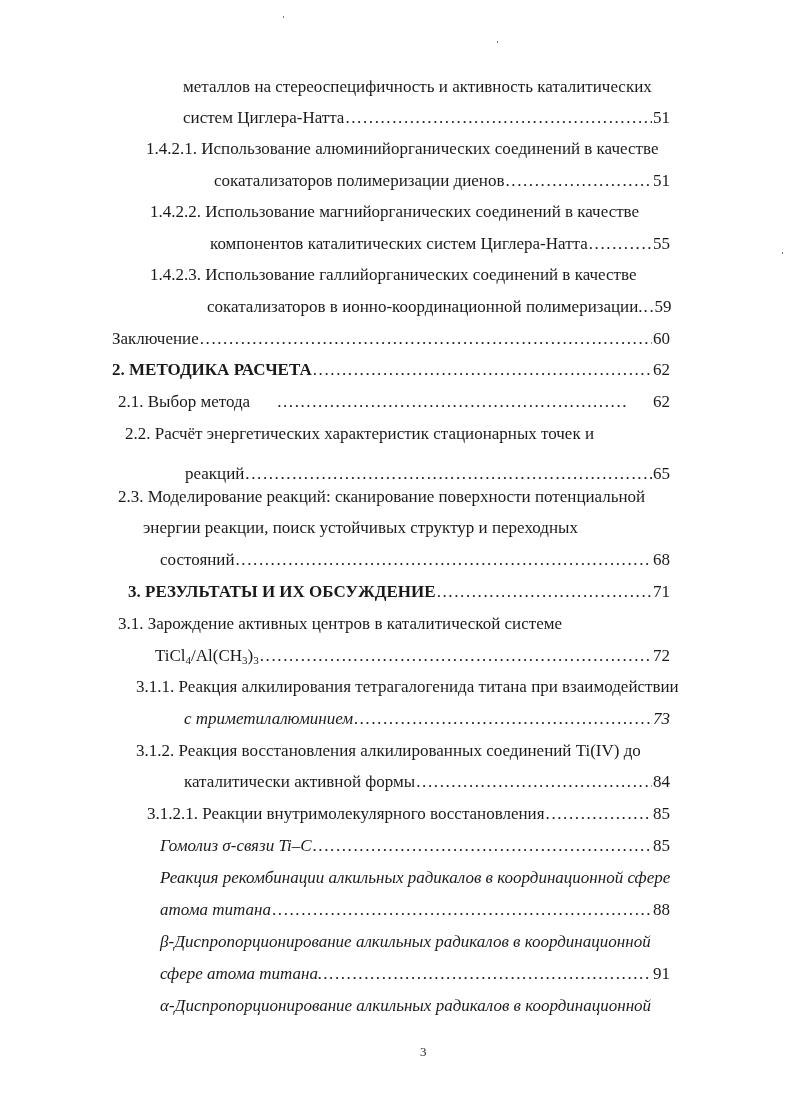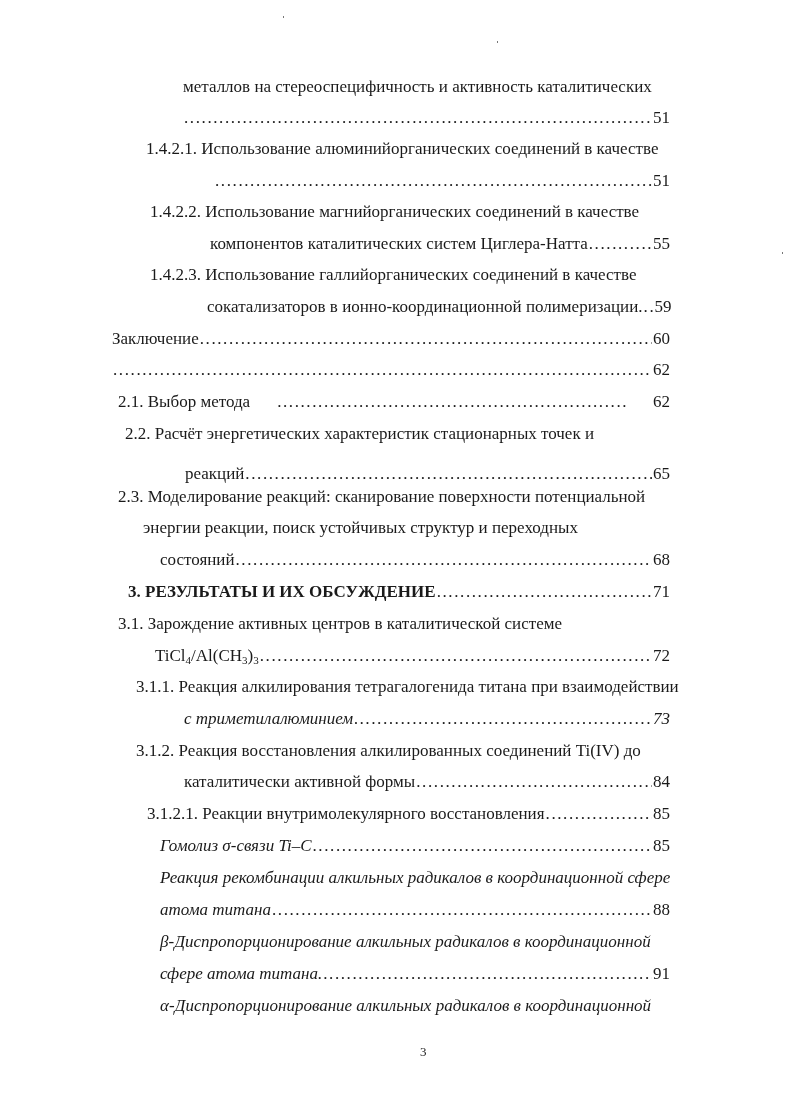--- a/index.html
+++ b/index.html
@@ -27,28 +27,30 @@
 <div class="page">
   <div class="speck" style="left:283px; top:16px;"></div>
   <div class="speck" style="left:497px; top:41px;"></div>
   <div class="speck" style="left:782px; top:252px;"></div>
 
   <div>
     <div class="line nodots" style="left:183px; top:74px;">
       <span class="t">металлов на стереоспецифичность и активность каталитических</span>
     </div>
     <div class="line" style="left:183px; top:105px;">
+      <span class="t">систем Циглера-Натта</span>
       <span class="dots"></span>
       <span class="pg">51</span>
     </div>
 
     <div class="line nodots" style="left:146px; top:136px;">
       <span class="t">1.4.2.1. Использование алюминийорганических соединений в качестве</span>
     </div>
     <div class="line" style="left:214px; top:168px;">
+      <span class="t">сокатализаторов полимеризации диенов</span>
       <span class="dots"></span>
       <span class="pg">51</span>
     </div>
 
     <div class="line nodots" style="left:150px; top:199px;">
       <span class="t">1.4.2.2. Использование магнийорганических соединений в качестве</span>
     </div>
     <div class="line" style="left:210px; top:231px;">
       <span class="t">компонентов каталитических систем Циглера-Натта</span>
       <span class="dots"></span>
@@ -64,20 +66,21 @@
       <span class="pg">59</span>
     </div>
 
     <div class="line" style="left:112px; top:326px;">
       <span class="t">Заключение</span>
       <span class="dots"></span>
       <span class="pg">60</span>
     </div>
 
     <div class="line bold" style="left:112px; top:357px;">
+      <span class="t">2. МЕТОДИКА РАСЧЕТА</span>
       <span class="dots"></span>
       <span class="pg">62</span>
     </div>
 
     <div class="line" style="left:118px; top:389px;gap:26px;">
       <span class="t">2.1. Выбор метода</span>
       <span class="dots"></span>
       <span class="pg">62</span>
     </div>
 

